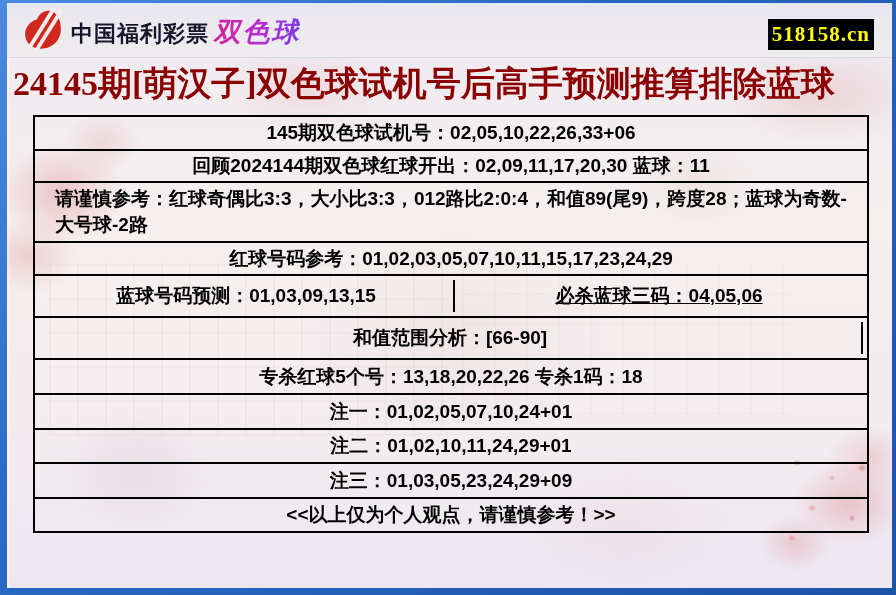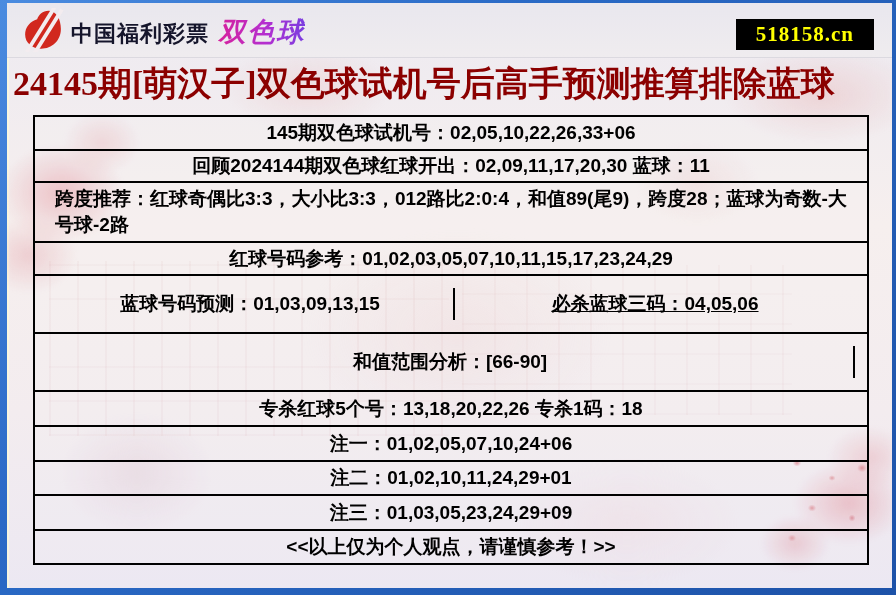--- a/index.html
+++ b/index.html
@@ -51,42 +51,42 @@
       radial-gradient(5px 5px at 75px 70px, rgba(205,80,95,.5), transparent 70%),
       radial-gradient(6px 5px at 15px 90px, rgba(210,90,100,.45), transparent 70%);}
 
   
   .header{position:absolute;top:0;left:0;right:0;height:54px;
     background:linear-gradient(180deg,#e9e7ee 0%,#efecef 100%);
     border-bottom:1px solid rgba(0,0,0,.06);}
   .logo{position:absolute;left:14px;top:5px;width:44px;height:44px;}
   .brand{position:absolute;left:64px;top:11px;white-space:nowrap;font-weight:bold;}
   .brand-main{font-size:22px;color:#15152b;letter-spacing:1px;}
-  .brand-sub{font-size:27px;font-style:italic;letter-spacing:2px;margin-left:5px;
+  .brand-sub{font-size:27px;font-style:italic;letter-spacing:2px;
     background:linear-gradient(90deg,#d6219c 0%,#b42fd0 55%,#7a3de0 100%);
     -webkit-background-clip:text;background-clip:text;color:transparent;}
   .badge{position:absolute;right:18px;top:16px;background:#000;color:#ffff00;
-    font:bold 21px "Liberation Serif","DejaVu Serif",serif;padding:3px 20px;letter-spacing:1px;}
+    font:bold 21px "Liberation Serif","DejaVu Serif",serif;padding:3px 4px;letter-spacing:1px;}
 
   
   .title{position:absolute;top:58px;left:6px;width:884px;text-align:left;white-space:nowrap;
     font:bold 34px "Liberation Serif","DejaVu Serif",serif;color:#8b0000;}
 
   
   .board{position:absolute;left:26px;top:112px;width:836px;box-sizing:border-box;
     border:2px solid #000;background:rgba(255,255,255,.06);}
   .row{border-top:2px solid #000;box-sizing:border-box;
     display:flex;align-items:center;justify-content:center;
     font-weight:bold;font-size:19px;color:#000;text-align:center;
     padding:2px 20px;line-height:26px;}
   .row:first-child{border-top:none;}
   .h32{min-height:32px}.h31{min-height:31px}.h60{min-height:60px}.h33{min-height:33px}
   .h36{min-height:36px}.h35{min-height:35px}.h34{min-height:34px}
   .row.left{justify-content:flex-start;text-align:left;}
-  .row.double{padding:12px;align-items:flex-start;}
+  .row.double{padding:4px;align-items:flex-start;}
   .cell{flex:1 1 50%;display:flex;align-items:center;justify-content:center;padding:3px 4px;box-sizing:border-box;}
   .cell.l{border-right:2px solid #000;flex-basis:50.5%;}
   .cell.r{flex-basis:49.5%;text-decoration:underline;}
 </style>
 </head>
 <body>
 
 <div class="frame">
   <div class="page">
     <div class="wash"></div>
@@ -107,29 +107,29 @@
         <span class="brand-sub">双色球</span>
       </div>
       <div class="badge">518158.cn</div>
     </div>
 
     <div class="title">24145期[萌汉子]双色球试机号后高手预测推算排除蓝球</div>
 
     <div class="board">
       <div class="row h32">145期双色球试机号：02,05,10,22,26,33+06</div>
       <div class="row h31">回顾2024144期双色球红球开出：02,09,11,17,20,30 蓝球：11</div>
-      <div class="row h60 left">跨度推荐：红球奇偶比3:3，大小比3:3，012路比2:0:4，和值89(尾9)，跨度28；蓝球为奇数-大号球-2路</div>
+      <div class="row h60 left">请谨慎参考：红球奇偶比3:3，大小比3:3，012路比2:0:4，和值89(尾9)，跨度28；蓝球为奇数-大号球-2路</div>
       <div class="row h33">红球号码参考：01,02,03,05,07,10,11,15,17,23,24,29</div>
       <div class="row h36 double">
         <div class="cell l">蓝球号码预测：01,03,09,13,15</div>
         <div class="cell r">必杀蓝球三码：04,05,06</div>
       </div>
       <div class="row h35 double">
         <div class="cell l">和值范围分析：[66-90]</div>
       </div>
       <div class="row h35">专杀红球5个号：13,18,20,22,26 专杀1码：18</div>
-      <div class="row h35">注一：01,02,05,07,10,24+06</div>
+      <div class="row h35">注一：01,02,05,07,10,24+01</div>
       <div class="row h34">注二：01,02,10,11,24,29+01</div>
       <div class="row h35">注三：01,03,05,23,24,29+09</div>
       <div class="row h34">&lt;&lt;以上仅为个人观点，请谨慎参考！&gt;&gt;</div>
     </div>
   </div>
 </div>
 
 </body></html>

